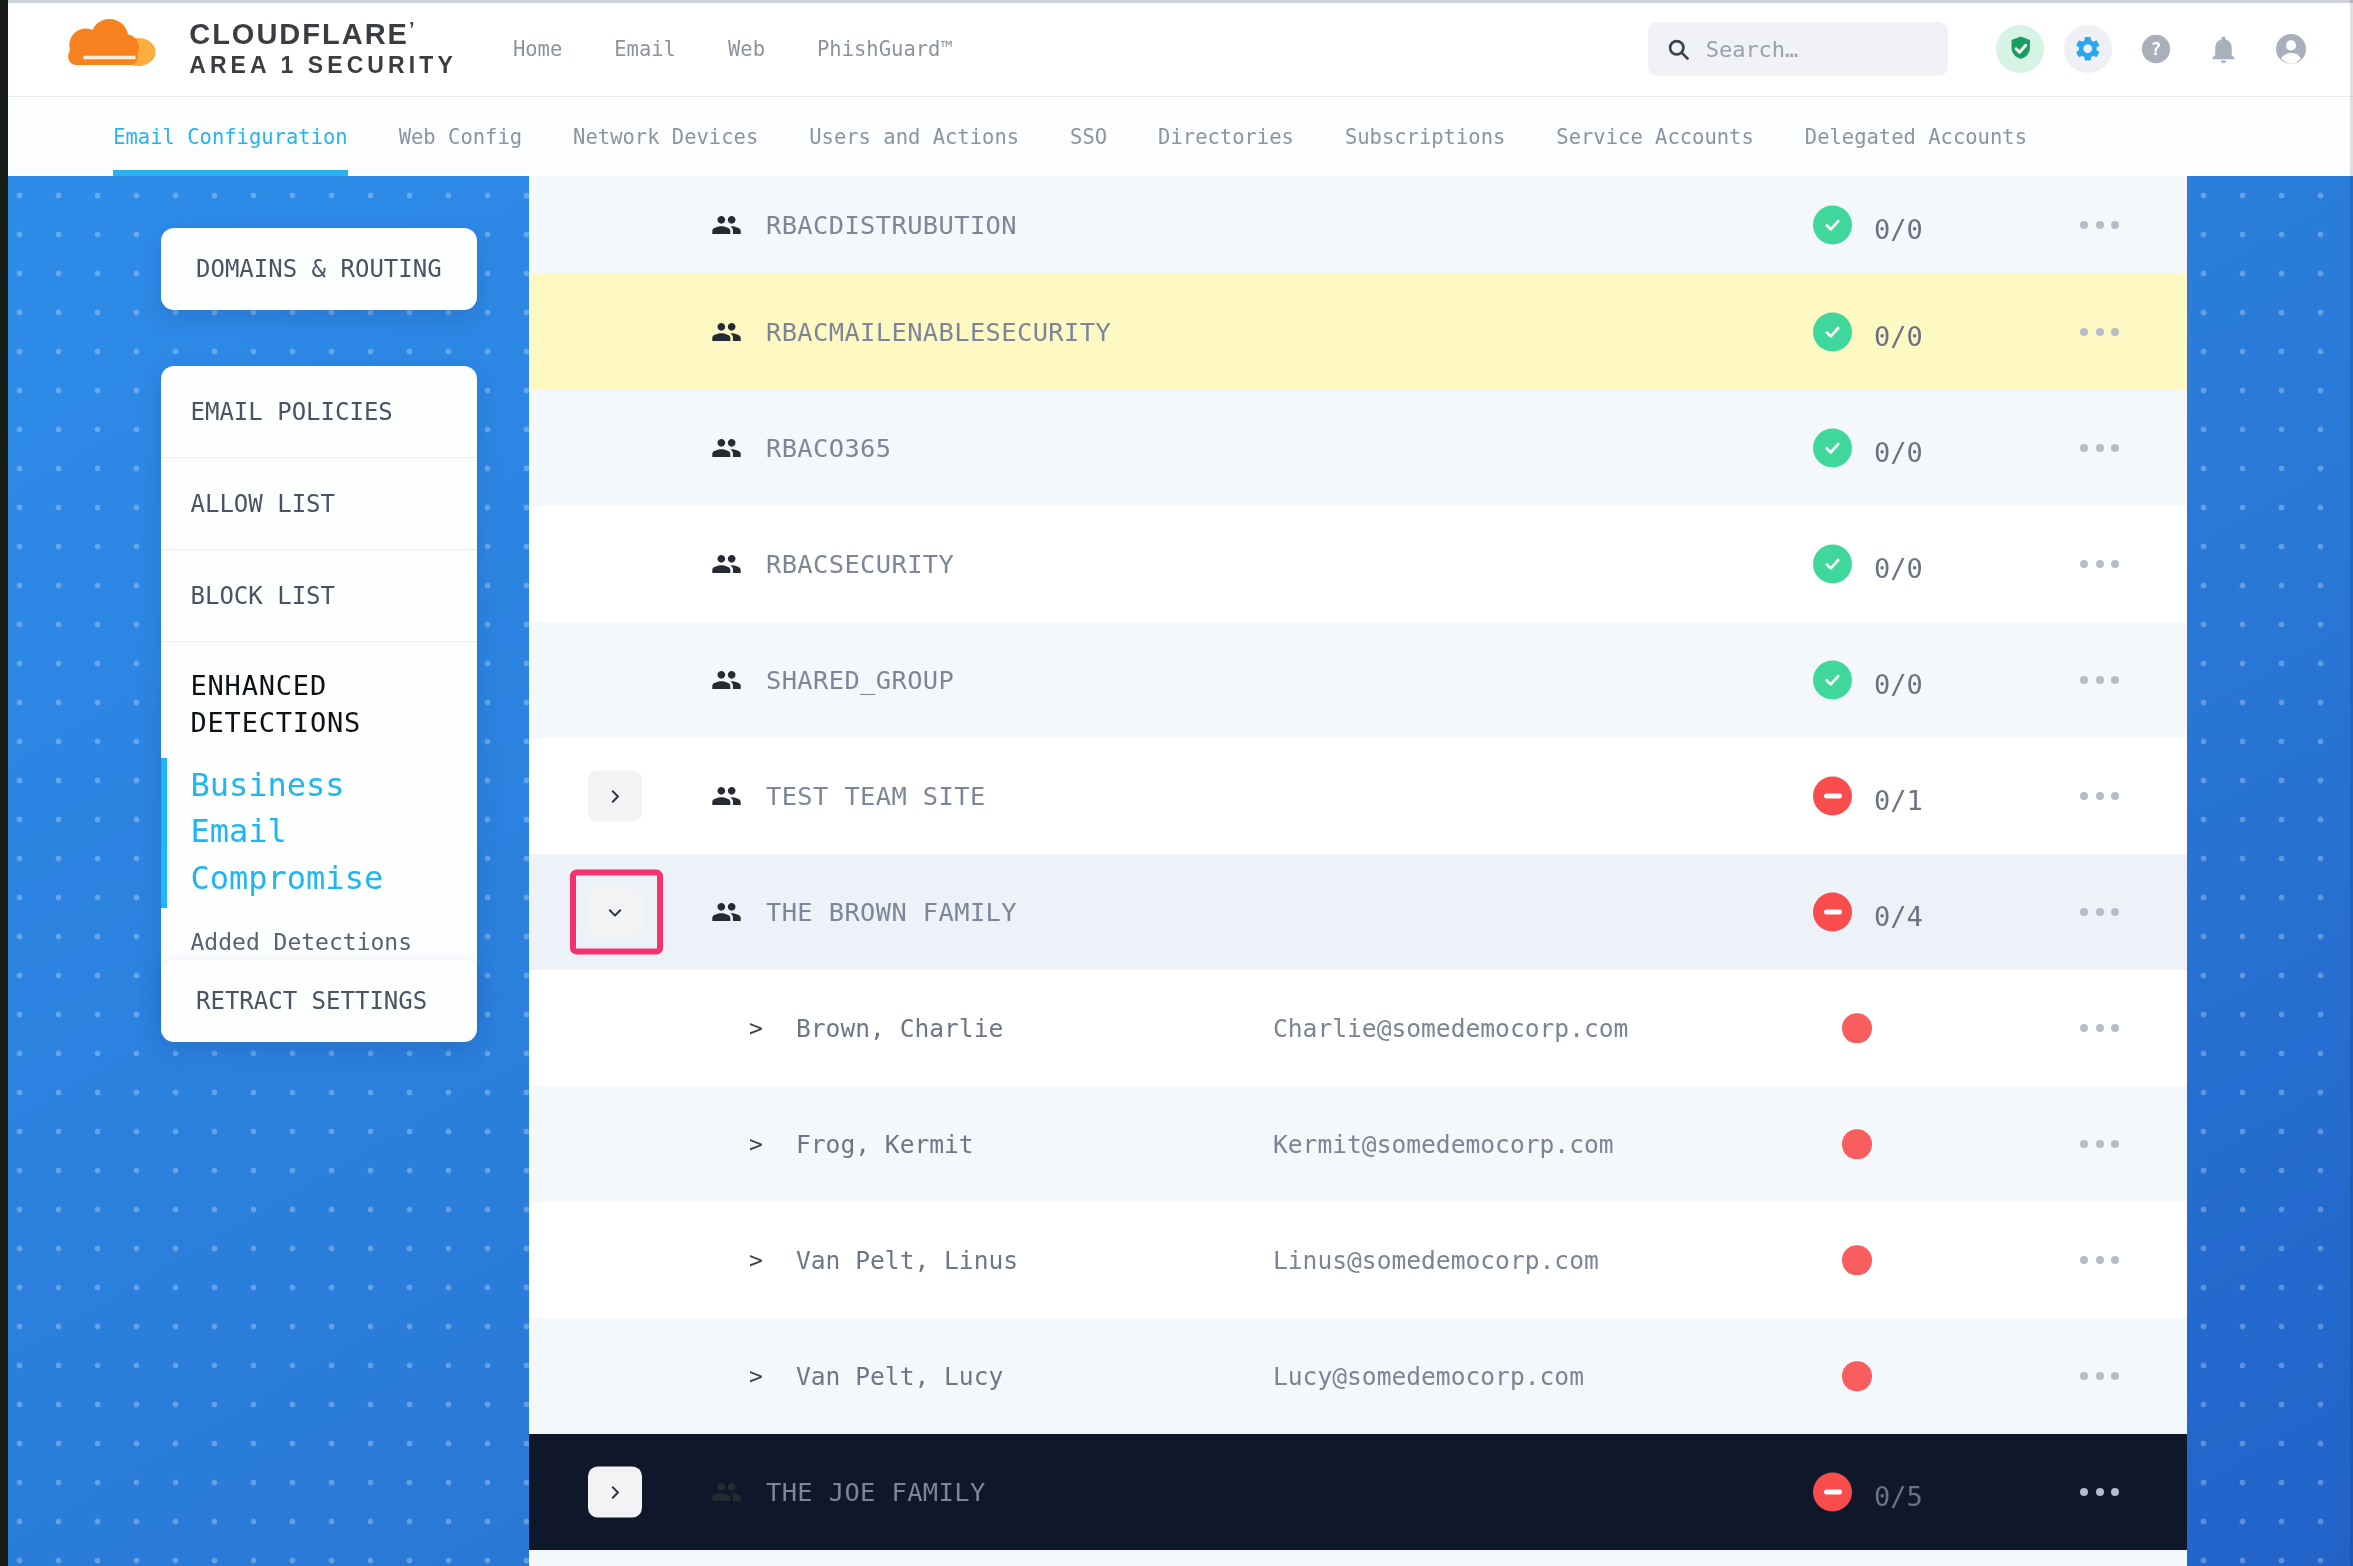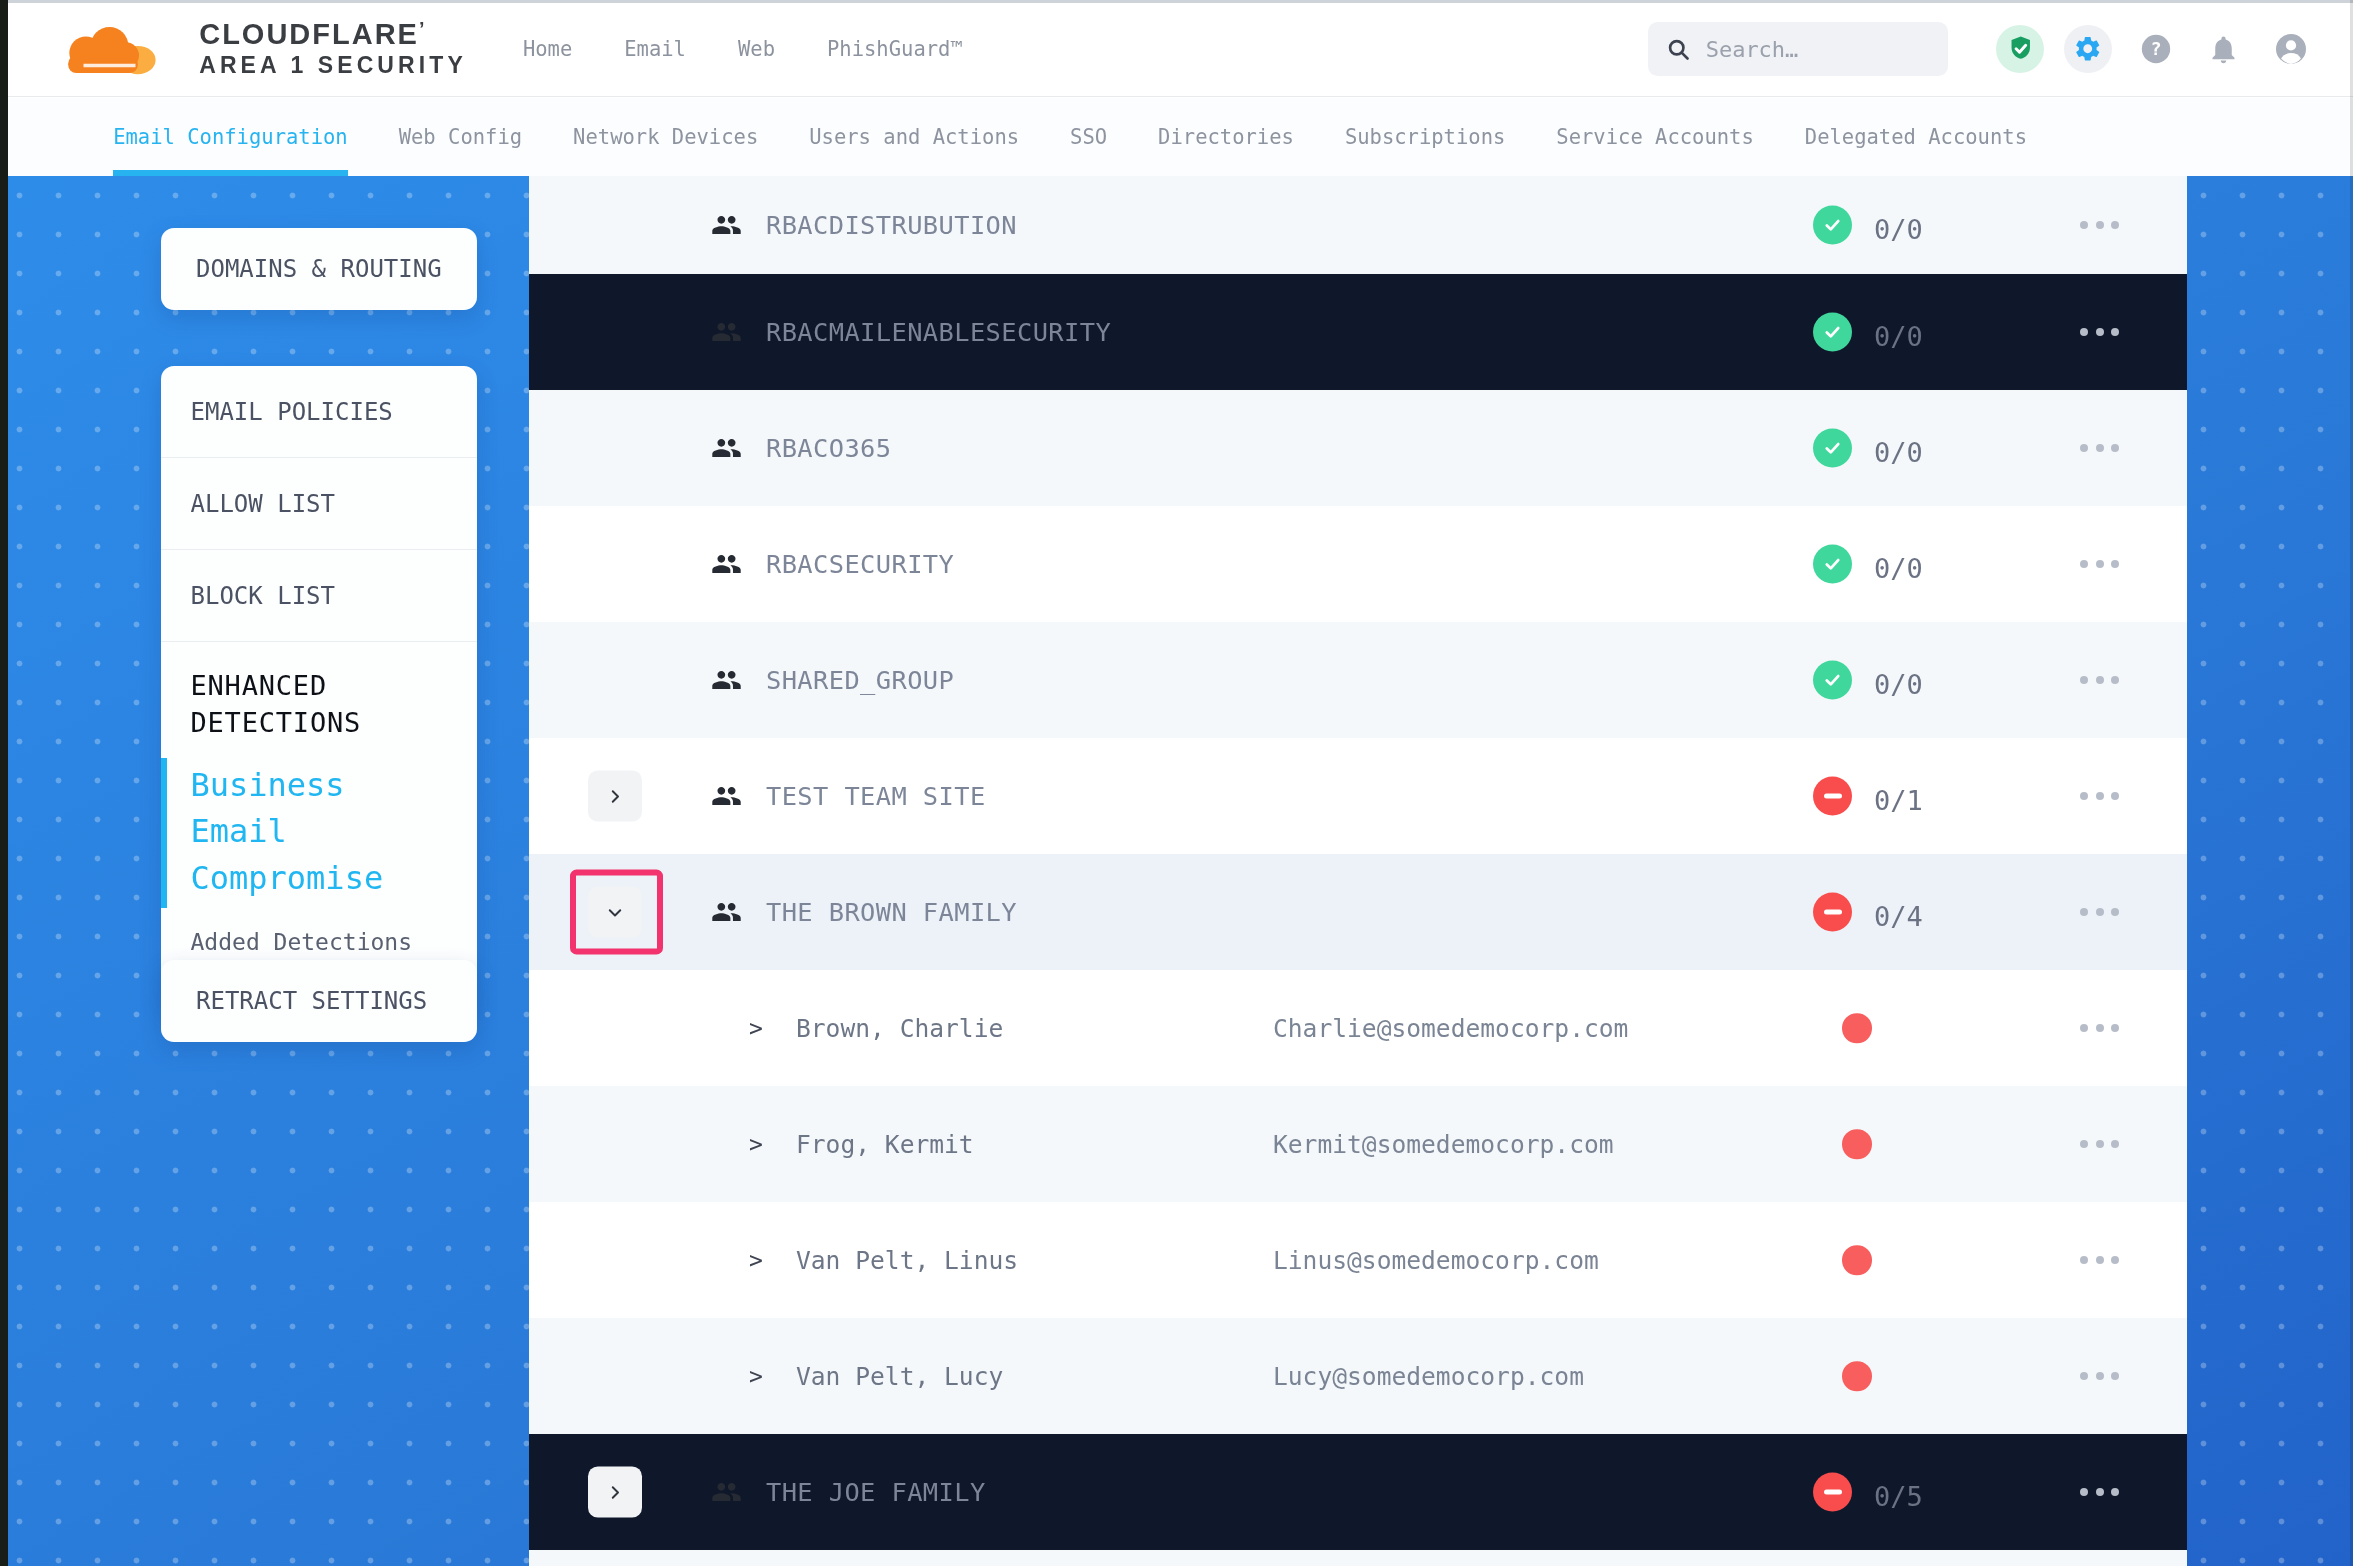--- a/index.html
+++ b/index.html
@@ -8,21 +8,21 @@
   #app { position:relative; width:2354px; height:1567px; overflow:hidden; }
 
   
   .edge-left { position:absolute; left:0; top:0; bottom:0; width:8.2px; background:#181d18; z-index:90; }
   .edge-top { position:absolute; left:0; top:0; right:0; height:2.5px; background:#ced3d9; z-index:80; }
   .edge-right { position:absolute; right:0; top:0; bottom:0; width:4.1px; background:rgba(0,0,0,.12); z-index:80; }
 
   
   header { position:absolute; left:8.2px; right:0; top:2.5px; height:94px; background:#fff;
            border-bottom:1.6px solid #e8eaee; display:flex; align-items:center; z-index:20; }
-  .logo { display:flex; align-items:flex-end; gap:25px; margin-left:37px; cursor:pointer; }
+  .logo { display:flex; align-items:flex-start; gap:15px; margin-left:37px; cursor:pointer; }
   .logo svg { width:129px; height:52px; }
   .logo-text .l1 { font-family:"Liberation Sans", sans-serif; font-weight:700; font-size:29px;
                    letter-spacing:2px; color:#3a3d42; line-height:1.05; }
   .logo-text .l1 .mark { font-size:19.7px; vertical-align:top; color:#3a3d42; }
   .logo-text .l2 { font-family:"Liberation Sans", sans-serif; font-weight:700; font-size:23px;
                    letter-spacing:4.1px; color:#3a3d42; margin-top:3.3px; }
   nav.topnav { display:flex; gap:52px; margin-left:56px; }
   nav.topnav a { font-size:20.5px; color:#8c939e; text-decoration:none; cursor:pointer; }
   .search { margin-left:auto; margin-right:48px; width:300px; height:54px; background:#f0f2f5;
             border-radius:9.8px; display:flex; align-items:center; padding:0 18px; gap:14.8px; }
@@ -205,21 +205,21 @@
               </svg>
             </span>
             <span class="bcount">0/0</span>
           </span>
           <span class="more abs-c">
             <i></i>
             <i></i>
             <i></i>
           </span>
         </div>
-        <div class="row" style="height: 116px; background: #0f172a;">
+        <div class="row" style="height: 116px; background: #fef9c3;">
           <span class="grp-icon abs-c"><svg viewBox="0 0 24 24" width="31" height="31">
               <path fill="#262b33" d="M16 11c1.66 0 2.99-1.34 2.99-3S17.66 5 16 5s-3 1.34-3 3 1.34 3 3 3zm-8 0c1.66 0 2.99-1.34 2.99-3S9.66 5 8 5 5 6.34 5 8s1.34 3 3 3zm0 2c-2.33 0-7 1.17-7 3.5V19h14v-2.5c0-2.33-4.67-3.5-7-3.5zm8 0c-.29 0-.62.02-.97.05 1.16.84 1.97 1.97 1.97 3.45V19h6v-2.5c0-2.33-4.67-3.5-7-3.5z"></path>
             </svg></span>
           <span class="grp-label abs-c">RBACMAILENABLESECURITY</span>
           <span class="badge abs-c">
             <span class="bcircle pass">
               <svg width="21" height="21" viewBox="0 0 24 24">
                 <polyline points="5.5,12.5 10,17 18.5,7.5" fill="none" stroke="#fff" stroke-width="3.2" stroke-linecap="round" stroke-linejoin="round"></polyline>
               </svg>
             </span>

